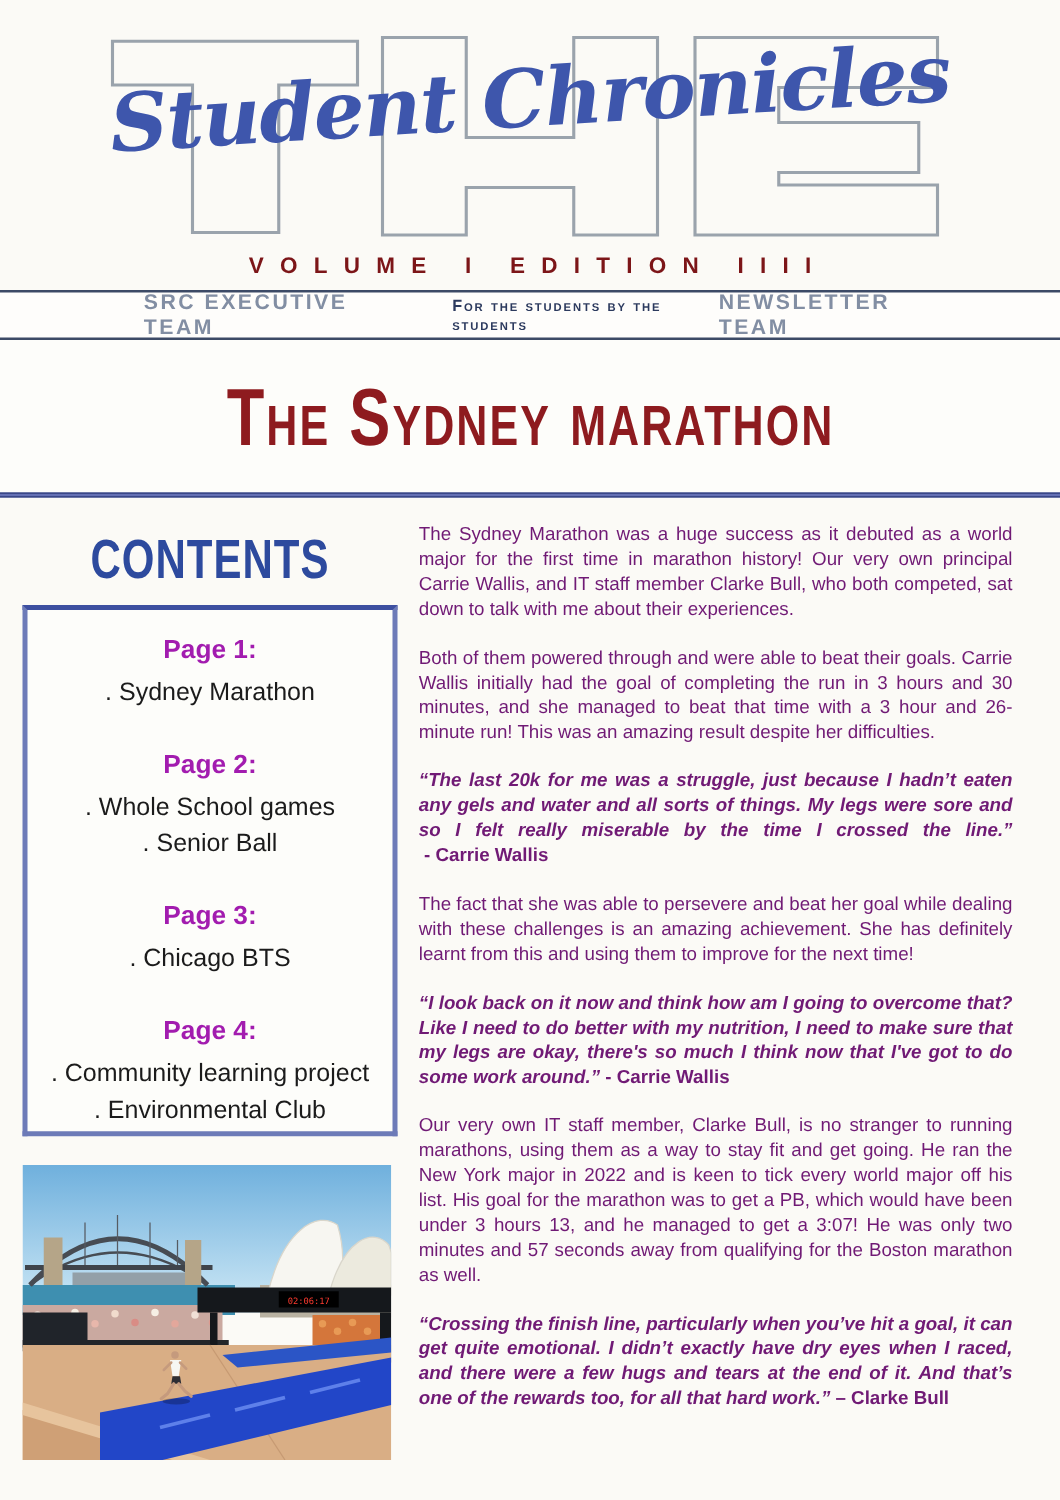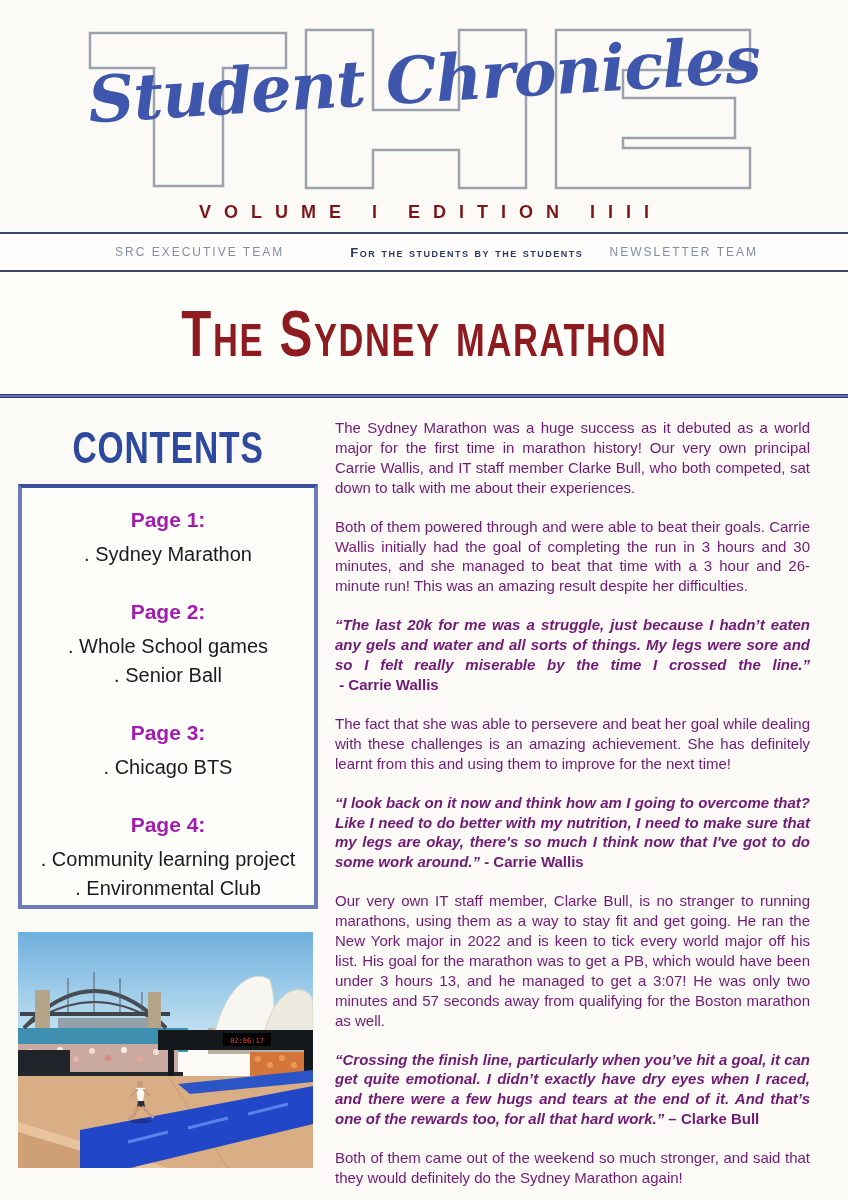--- a/index.html
+++ b/index.html
@@ -39,22 +39,22 @@
   .credit-band {
     margin-top:9px;
     border-top:2px solid #3c4a66;
     border-bottom:2px solid #3c4a66;
     background:#fefdfb;
     height:40px;
     display:flex; align-items:center; justify-content:space-between;
     padding:0 90px 0 115px;
   }
   .credit-side {
-    font-size:12px; letter-spacing:2px;
-    color:#828ea3; font-weight:400;
+    font-size:17px; letter-spacing:2px;
+    color:#828ea3; font-weight:700;
   }
   .credit-center {
     font-size:13px; letter-spacing:1.5px;
     color:#2c3a5e; font-weight:700;
     font-variant:small-caps;
     margin-left:40px;
   }
 
   
   .title-section {
@@ -273,17 +273,16 @@
     </div>
 
     <div class="article-body">
       <p>The Sydney Marathon was a huge success as it debuted as a world major for the first time in marathon history! Our very own principal Carrie Wallis, and IT staff member Clarke Bull, who both competed, sat down to talk with me about their experiences.</p>
       <p>Both of them powered through and were able to beat their goals. Carrie Wallis initially had the goal of completing the run in 3 hours and 30 minutes, and she managed to beat that time with a 3 hour and 26-minute run! This was an amazing result despite her difficulties.</p>
       <p class="quote"><span>“The last 20k for me was a struggle, just because I hadn’t eaten any gels and water and all sorts of things. My legs were sore and so I felt really miserable by the time I crossed the line.”</span><span class="attr"> - Carrie Wallis</span></p>
       <p>The fact that she was able to persevere and beat her goal while dealing with these challenges is an amazing achievement. She has definitely learnt from this and using them to improve for the next time!</p>
       <p class="quote"><span>“I look back on it now and think how am I going to overcome that? Like I need to do better with my nutrition, I need to make sure that my legs are okay, there's so much I think now that I've got to do some work around.”</span><span class="attr"> - Carrie Wallis</span></p>
       <p>Our very own IT staff member, Clarke Bull, is no stranger to running marathons, using them as a way to stay fit and get going. He ran the New York major in 2022 and is keen to tick every world major off his list. His goal for the marathon was to get a PB, which would have been under 3 hours 13, and he managed to get a 3:07! He was only two minutes and 57 seconds away from qualifying for the Boston marathon as well.</p>
       <p class="quote"><span>“Crossing the finish line, particularly when you’ve hit a goal, it can get quite emotional. I didn’t exactly have dry eyes when I raced, and there were a few hugs and tears at the end of it. And that’s one of the rewards too, for all that hard work.”</span><span class="attr"> – Clarke Bull</span></p>
-      <p>Both of them came out of the weekend so much stronger, and said that they would definitely do the Sydney Marathon again!</p>
     </div>
 
   </div>
 </div>
 
 </body></html>

